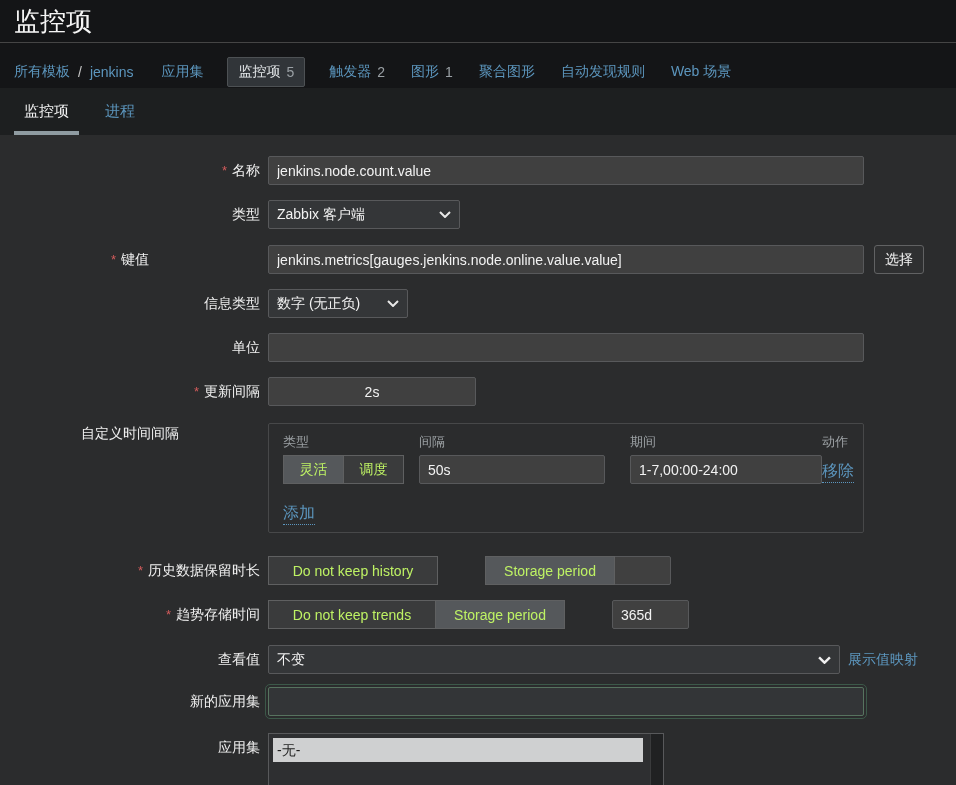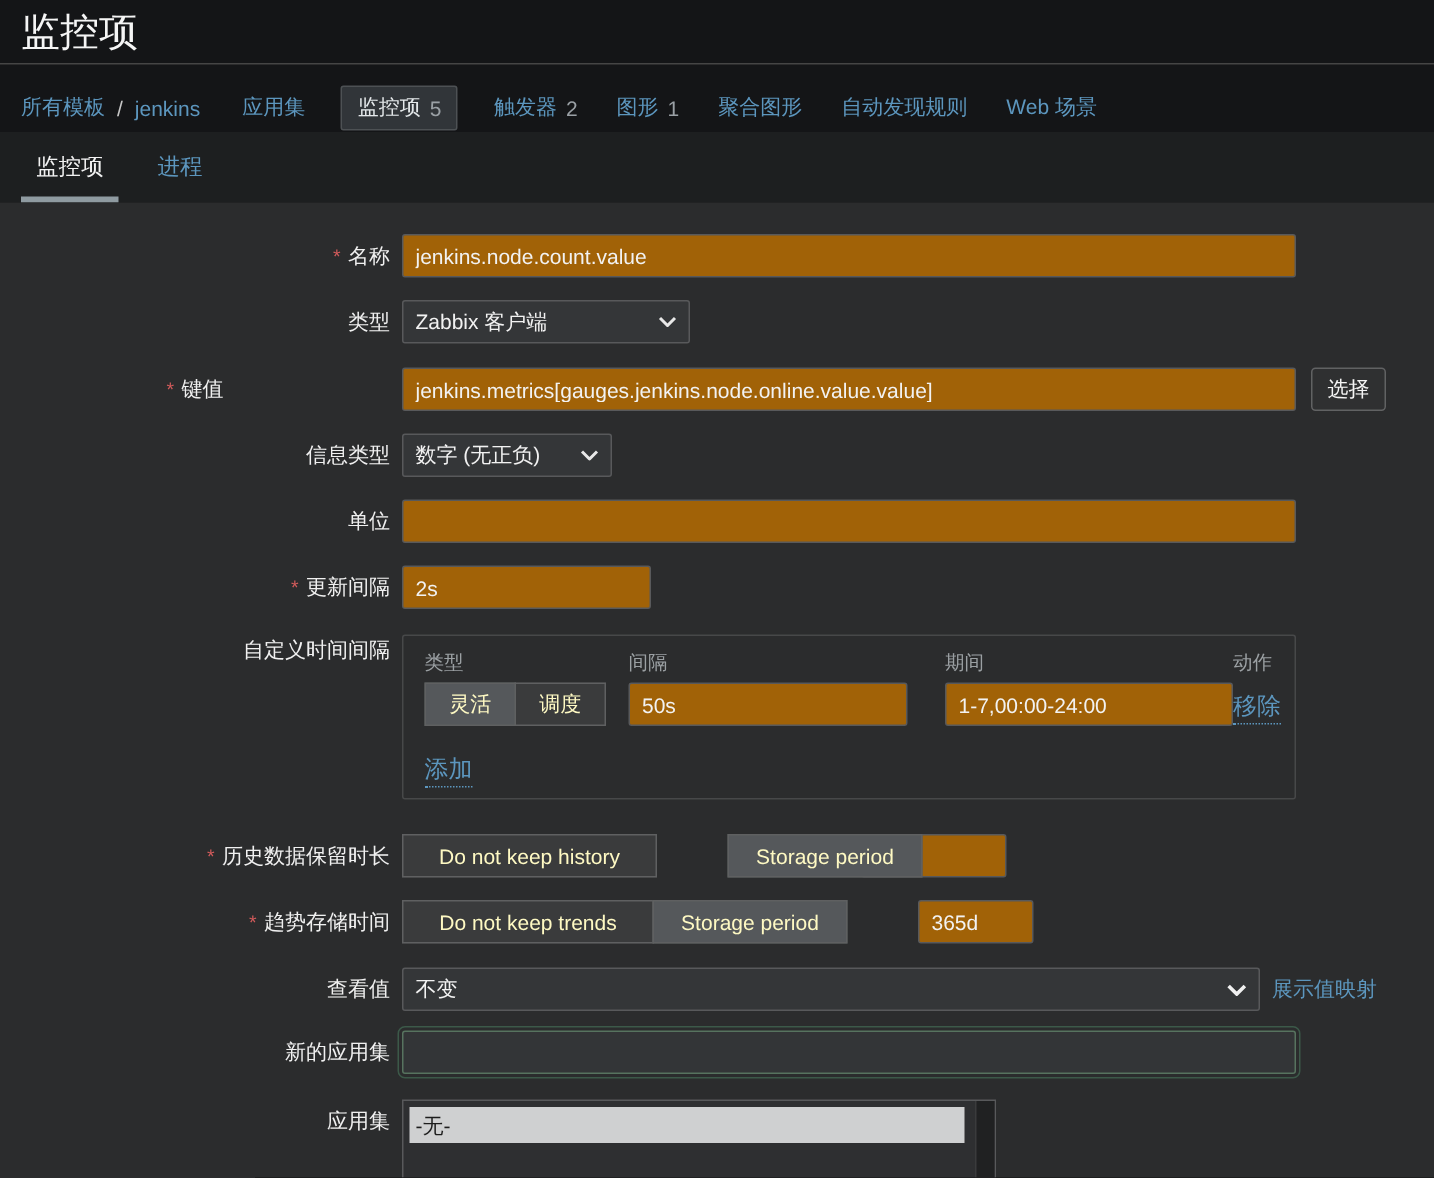--- a/index.html
+++ b/index.html
@@ -33,35 +33,35 @@
   .tab { position:relative; display:flex; align-items:center; padding:0 10px; font-size:15px; cursor:pointer; }
   .tab.active { color:#f2f2f2; }
   .tab.active::after { content:""; position:absolute; left:0; right:0; bottom:0; height:4px; background:#8f9ba1; }
   .tab.inactive { color:#5c96be; margin-left:16px; }
 
   
   .form-area { position:absolute; left:0; top:135px; width:956px; height:650px; background:#2b2c2d; }
   .flabel { position:absolute; left:0; width:260px; text-align:right; font-size:14px; line-height:29px; color:#f0f0f0; white-space:nowrap; }
   .req { color:#d25b5b; margin-right:5px; font-size:13px; }
   .tinput {
-    position:absolute; height:29px; background:#a16207; border:1px solid #58595b; border-radius:2px;
+    position:absolute; height:29px; background:#404040; border:1px solid #58595b; border-radius:2px;
     color:#f2f2f2; font-size:14px; padding:0 8px; font-family:inherit; outline:none;
   }
   .tselect {
     position:absolute; height:29px; background:#343638; border:1px solid #58595b; border-radius:2px;
     display:flex; align-items:center; padding:0 8px; font-size:14px; color:#f2f2f2; cursor:pointer;
   }
   .tselect .chev { margin-left:auto; flex:none; }
   .btn {
     position:absolute; height:29px; background:#2f3031; border:1px solid #616263; border-radius:3px;
     color:#f5f5f5; font-size:14px; padding:0 10px; cursor:pointer; font-family:inherit;
   }
   .seg { position:absolute; display:flex; align-items:center; }
   .seg button {
-    height:29px; background:#3a3b3c; border:1px solid #5f6061; color:#fef9c3;
+    height:29px; background:#3a3b3c; border:1px solid #5f6061; color:#bef264;
     font-size:14px; font-family:inherit; cursor:pointer; padding:0 12px;
   }
   .seg button + button { margin-left:-1px; }
   .seg button.on { background:#55585b; position:relative; z-index:1; }
 
   .cfieldset { position:absolute; left:268px; top:288px; width:596px; height:110px; border:1px solid #474849; border-radius:2px; }
   .chead { position:absolute; font-size:13px; color:#9ba0a3; top:9px; white-space:nowrap; }
   .dlink { position:absolute; font-size:16px; color:#5c96be; border-bottom:1px dotted #5c96be; cursor:pointer; white-space:nowrap; }
 
   .plainlink { position:absolute; font-size:14px; color:#5c96be; line-height:29px; cursor:pointer; white-space:nowrap; }
@@ -143,23 +143,23 @@
       <span>数字 (无正负)</span>
       <svg class="chev" width="12" height="7" viewBox="0 0 12 7">
           <path d="M1 1 L6 6 L11 1" fill="none" stroke="#e8e8e8" stroke-width="2"></path>
         </svg>
     </div>
 
     <div class="flabel" style="top:198px;"><span>单位</span></div>
     <input class="tinput" style="left: 268px; top: 198px; width: 596px;" type="text" value="">
 
     <div class="flabel" style="top:242px;"><span class="req">*</span><span>更新间隔</span></div>
-    <input class="tinput" style="left: 268px; top: 242px; width: 166px;" type="text" value="2s">
-
-    <div class="flabel" style="top:290px; line-height:16px;"><span>自定义时间间隔</span></div>
+    <input class="tinput" style="left: 268px; top: 242px; width: 208px; text-align: center;" type="text" value="2s">
+
+    <div class="flabel" style="top:290px; line-height:16px;text-align:center;"><span>自定义时间间隔</span></div>
     <div class="cfieldset">
       <div class="chead" style="left:14px;">类型</div>
       <div class="chead" style="left:150px;">间隔</div>
       <div class="chead" style="left:361px;">期间</div>
       <div class="chead" style="left:553px;text-align:center;">动作</div>
 
       <div class="seg" style="left:14px; top:31px;">
         <button class="on" style="width:61px;">灵活</button>
         <button style="width:61px;">调度</button>
       </div>

